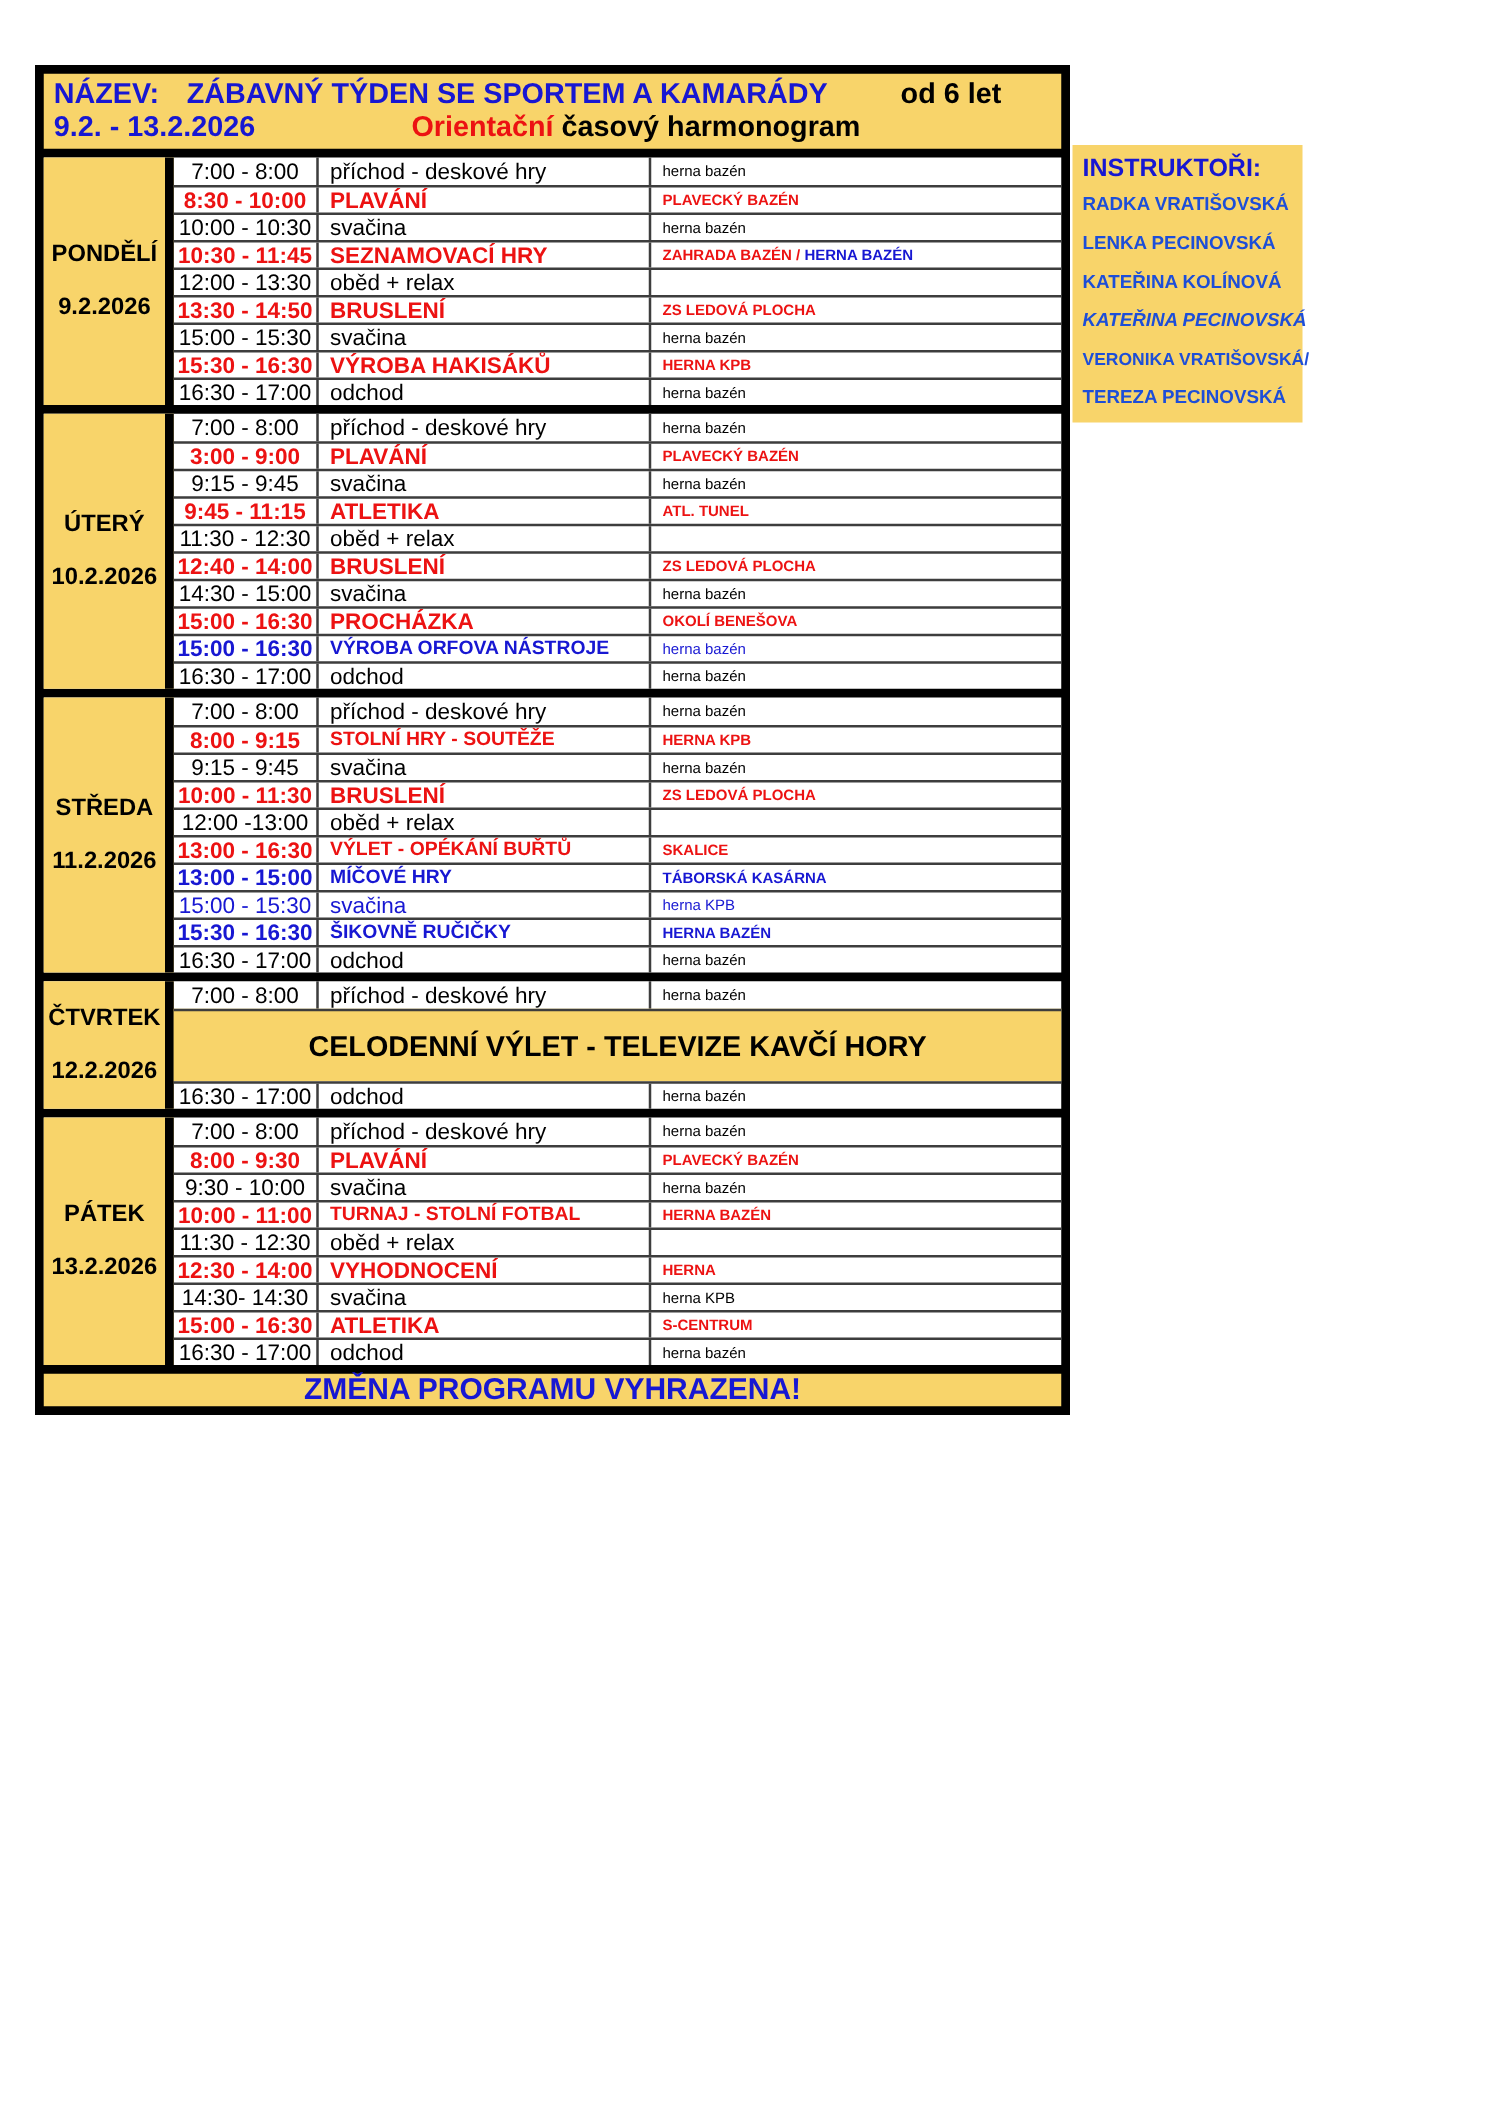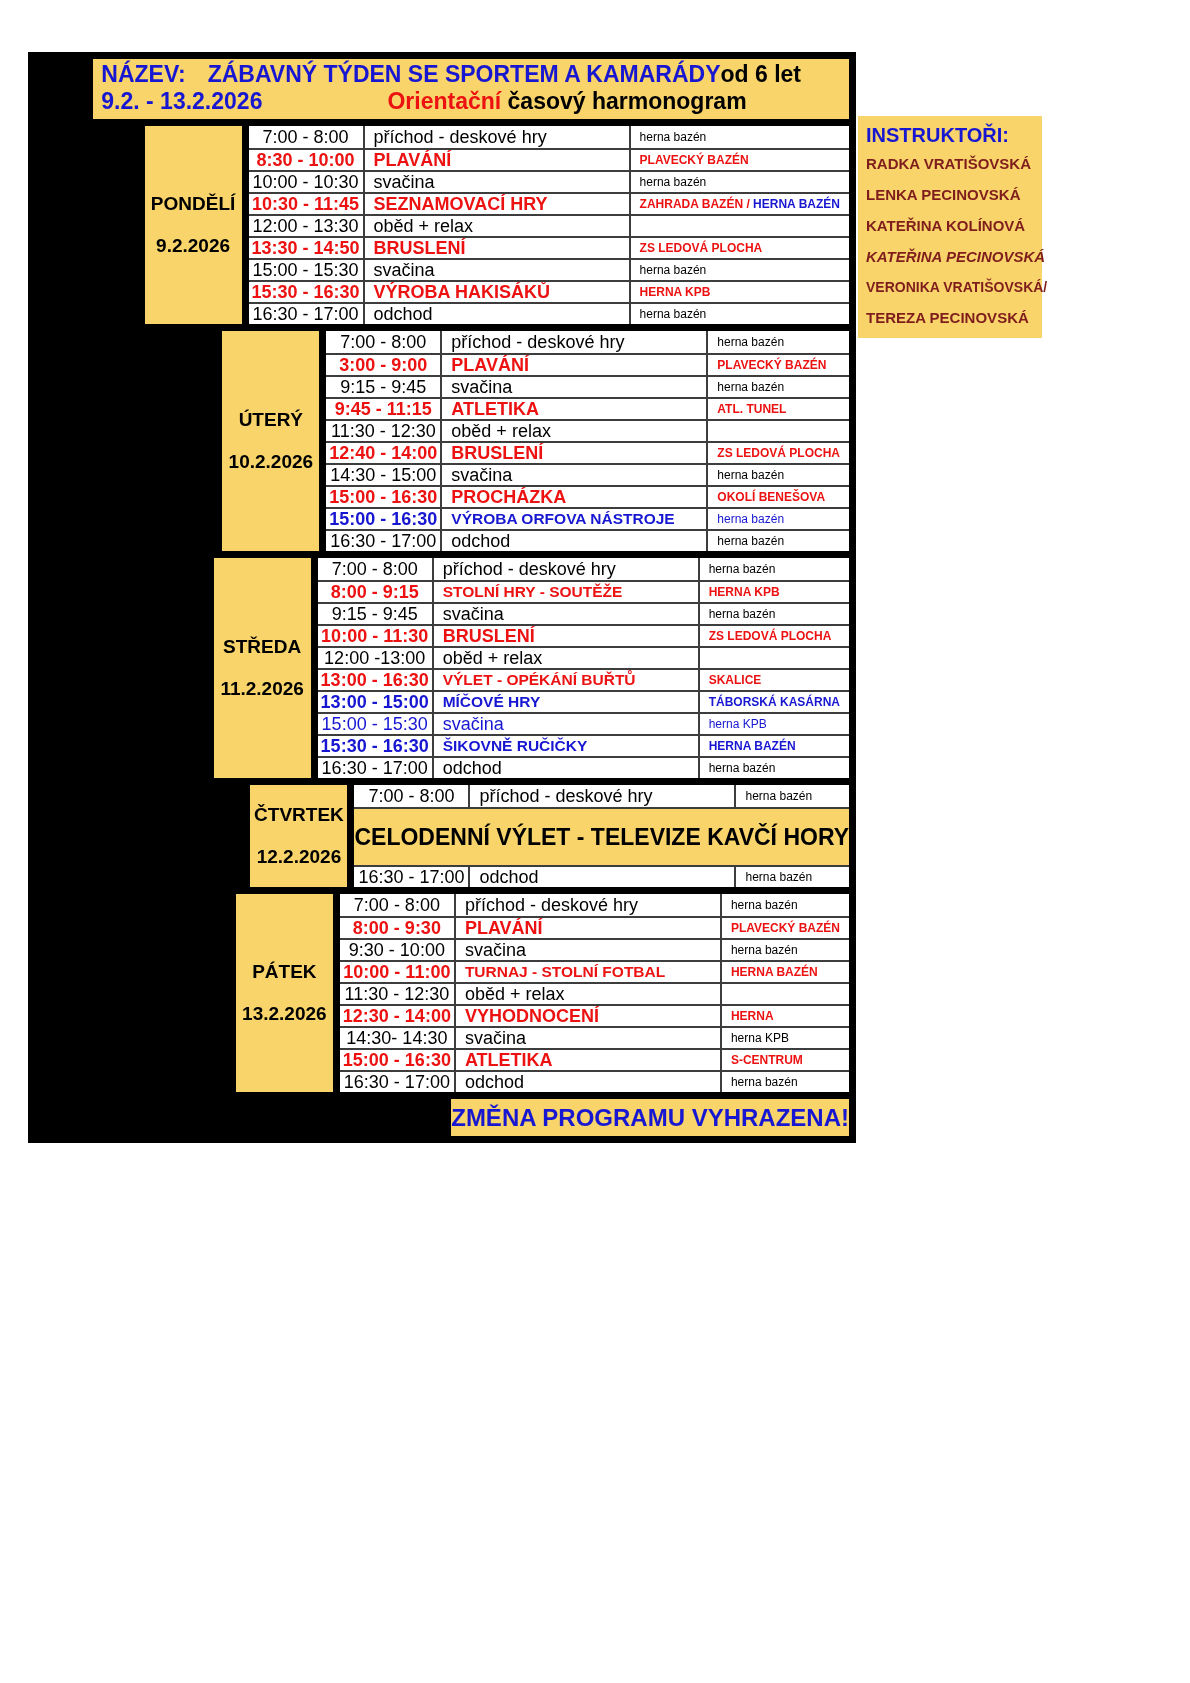--- a/index.html
+++ b/index.html
@@ -13,21 +13,20 @@
   
   .sheet {
     position: absolute;
     left: 28px; top: 52px;
     width: 828px;
     background: #000;
     padding: 7px;
     display: flex;
     flex-direction: column;
     gap: 7px;
-    align-items: flex-end;
   }
 
   
   .header-banner { background: #F8D46A; padding: 2px 8px 4px 8px; }
   .h-line { display: flex; align-items: baseline; font-weight: bold; font-size: 23px; white-space: nowrap; }
   .h-title { margin-left: 22px; }
   .h-age { margin-left: auto; margin-right: 40px; color: #000; }
   .h-sub { margin-left: 125px; }
   .blue { color: #1717D2; }
   .red  { color: #EC1212; }
@@ -72,35 +71,35 @@
   .span-row {
     background: #F8D46A;
     height: 58px;
     display: flex; align-items: center; justify-content: center;
     font-weight: bold; font-size: 23px; color: #000;
   }
 
   
   .footer-banner {
     background: #F8D46A;
-    height: 37px;
+    height: 26px;
     display: flex; align-items: center; justify-content: center;
     font-weight: bold; font-size: 24px; color: #1717D2;
   }
 
   
   .instructors {
     position: absolute;
     left: 858px; top: 116px;
     width: 184px;
     background: #F8D46A;
     padding: 8px 4px 12px 8px;
   }
   .i-title { color: #1717D2; font-weight: bold; font-size: 20px; margin-bottom: 8px; }
-  .i-name { color: #7f1d1d; font-weight: bold; font-size: 15px; margin-bottom: 14px; white-space: nowrap; }
+  .i-name { color: #1d4ed8; font-weight: bold; font-size: 15px; margin-bottom: 14px; white-space: nowrap; }
   .i-name:nth-child(4) { margin-top: 5px; font-style: italic; }
   .i-name:nth-child(5) { font-size: 14px; }
   .i-name:last-child { margin-bottom: 0; }
 </style>
 </head>
 <body>
 
 <div class="sheet">
 
   <div class="header-banner">

